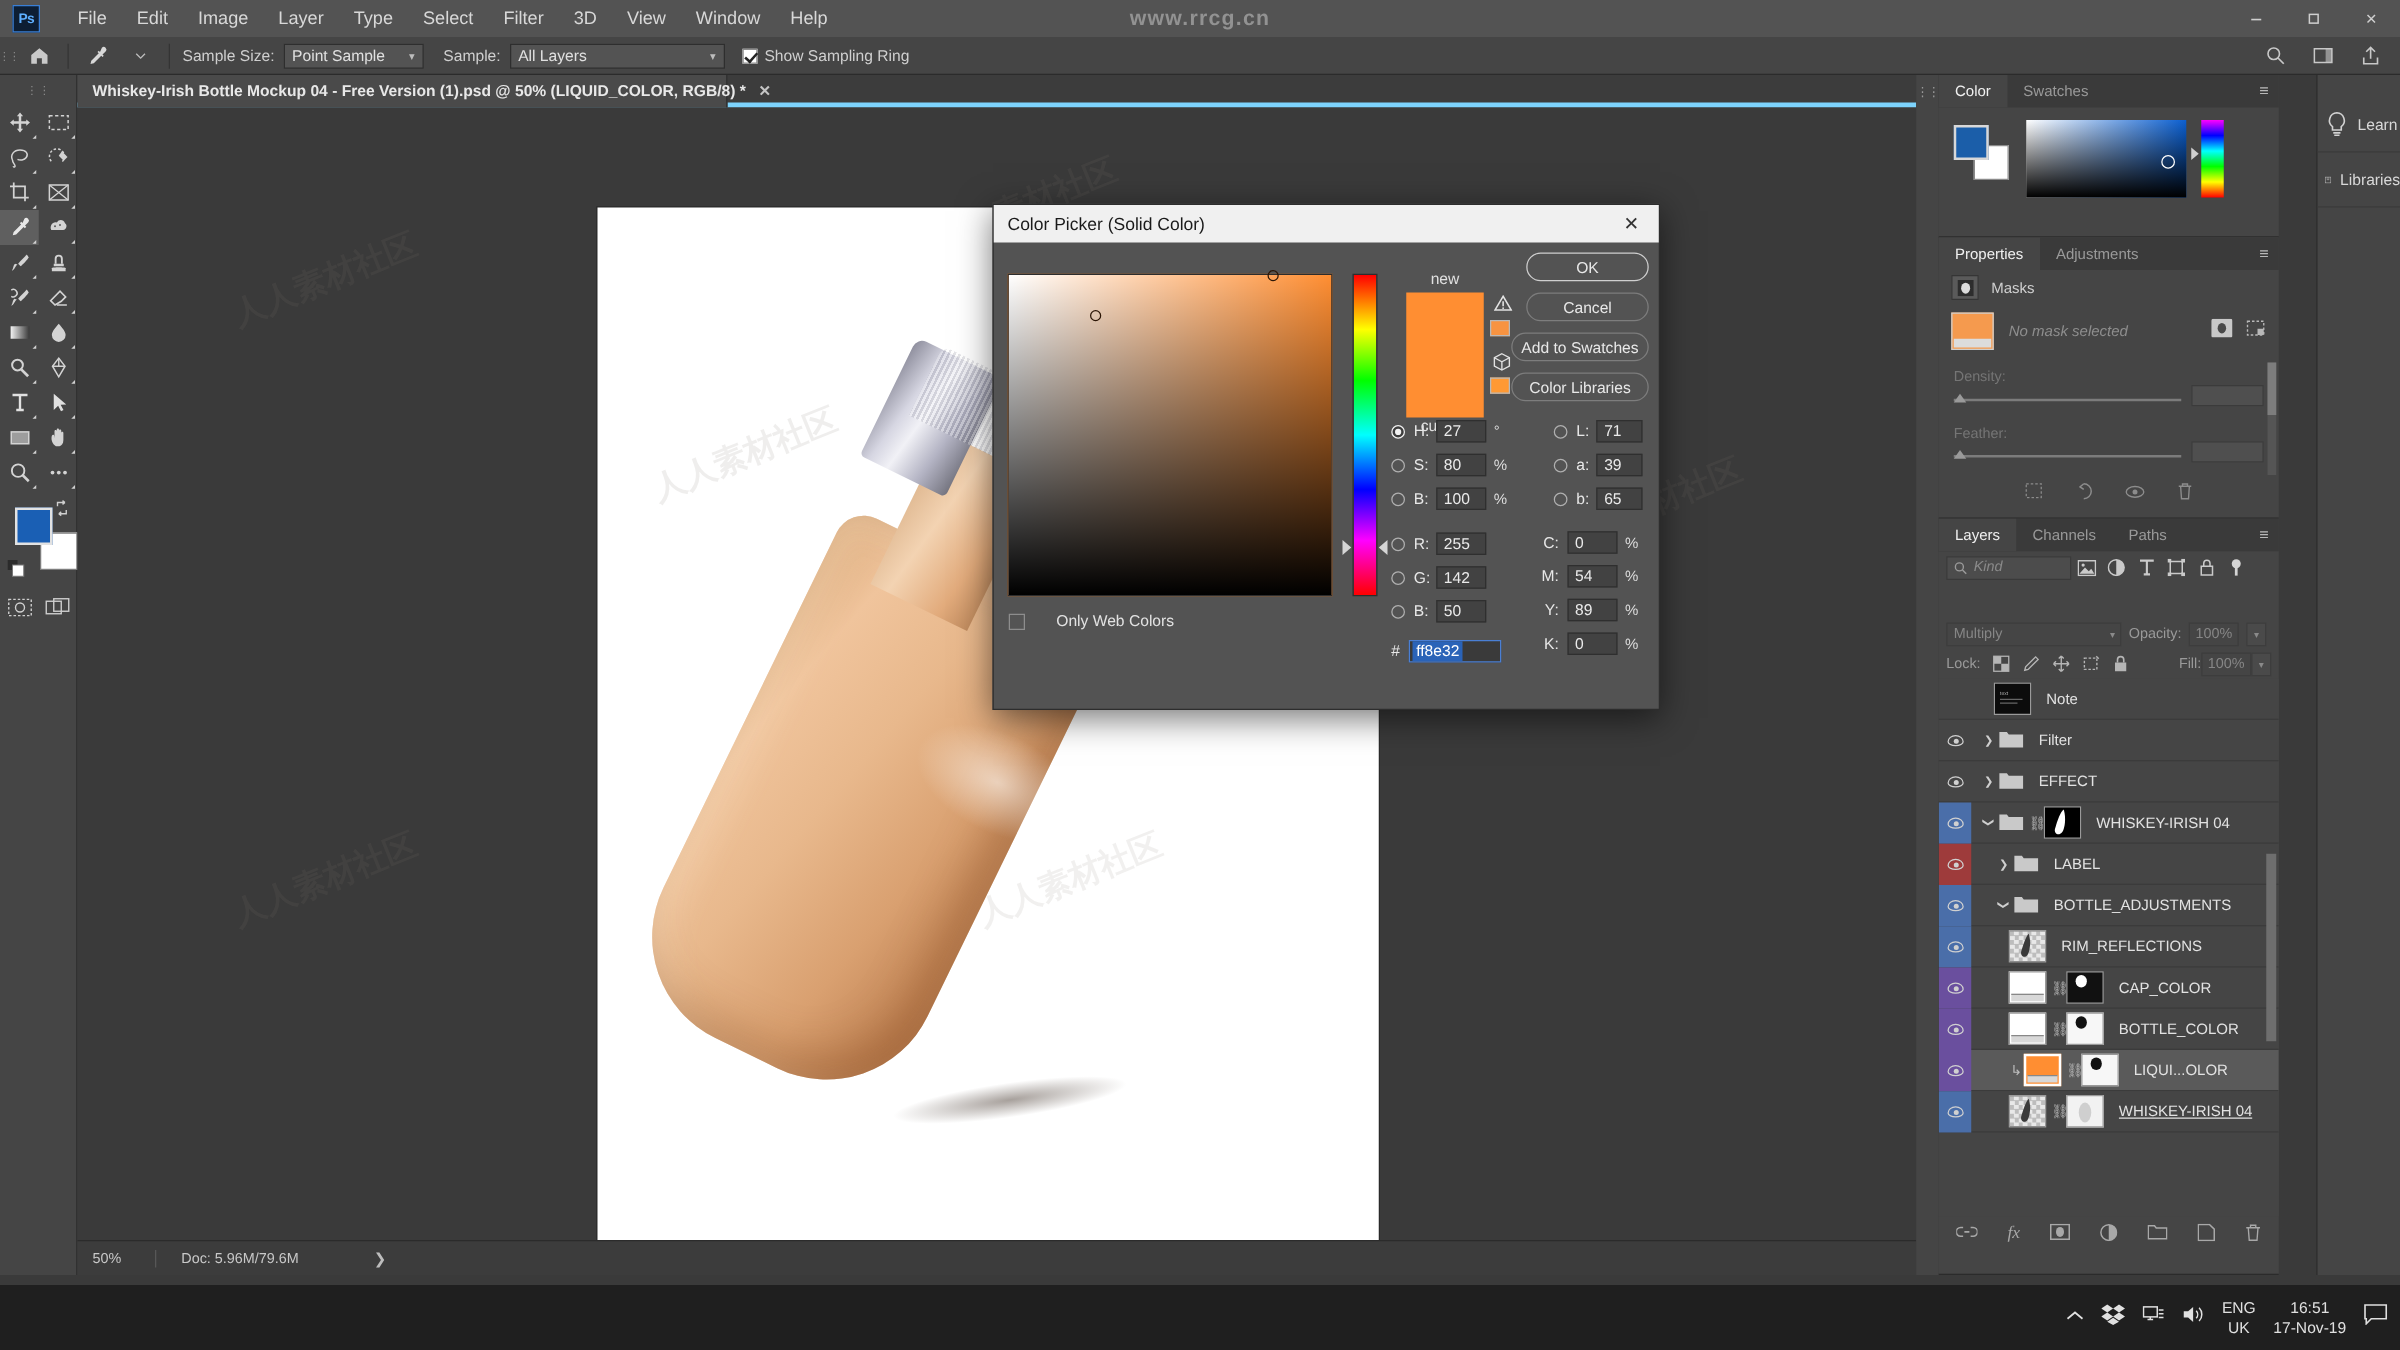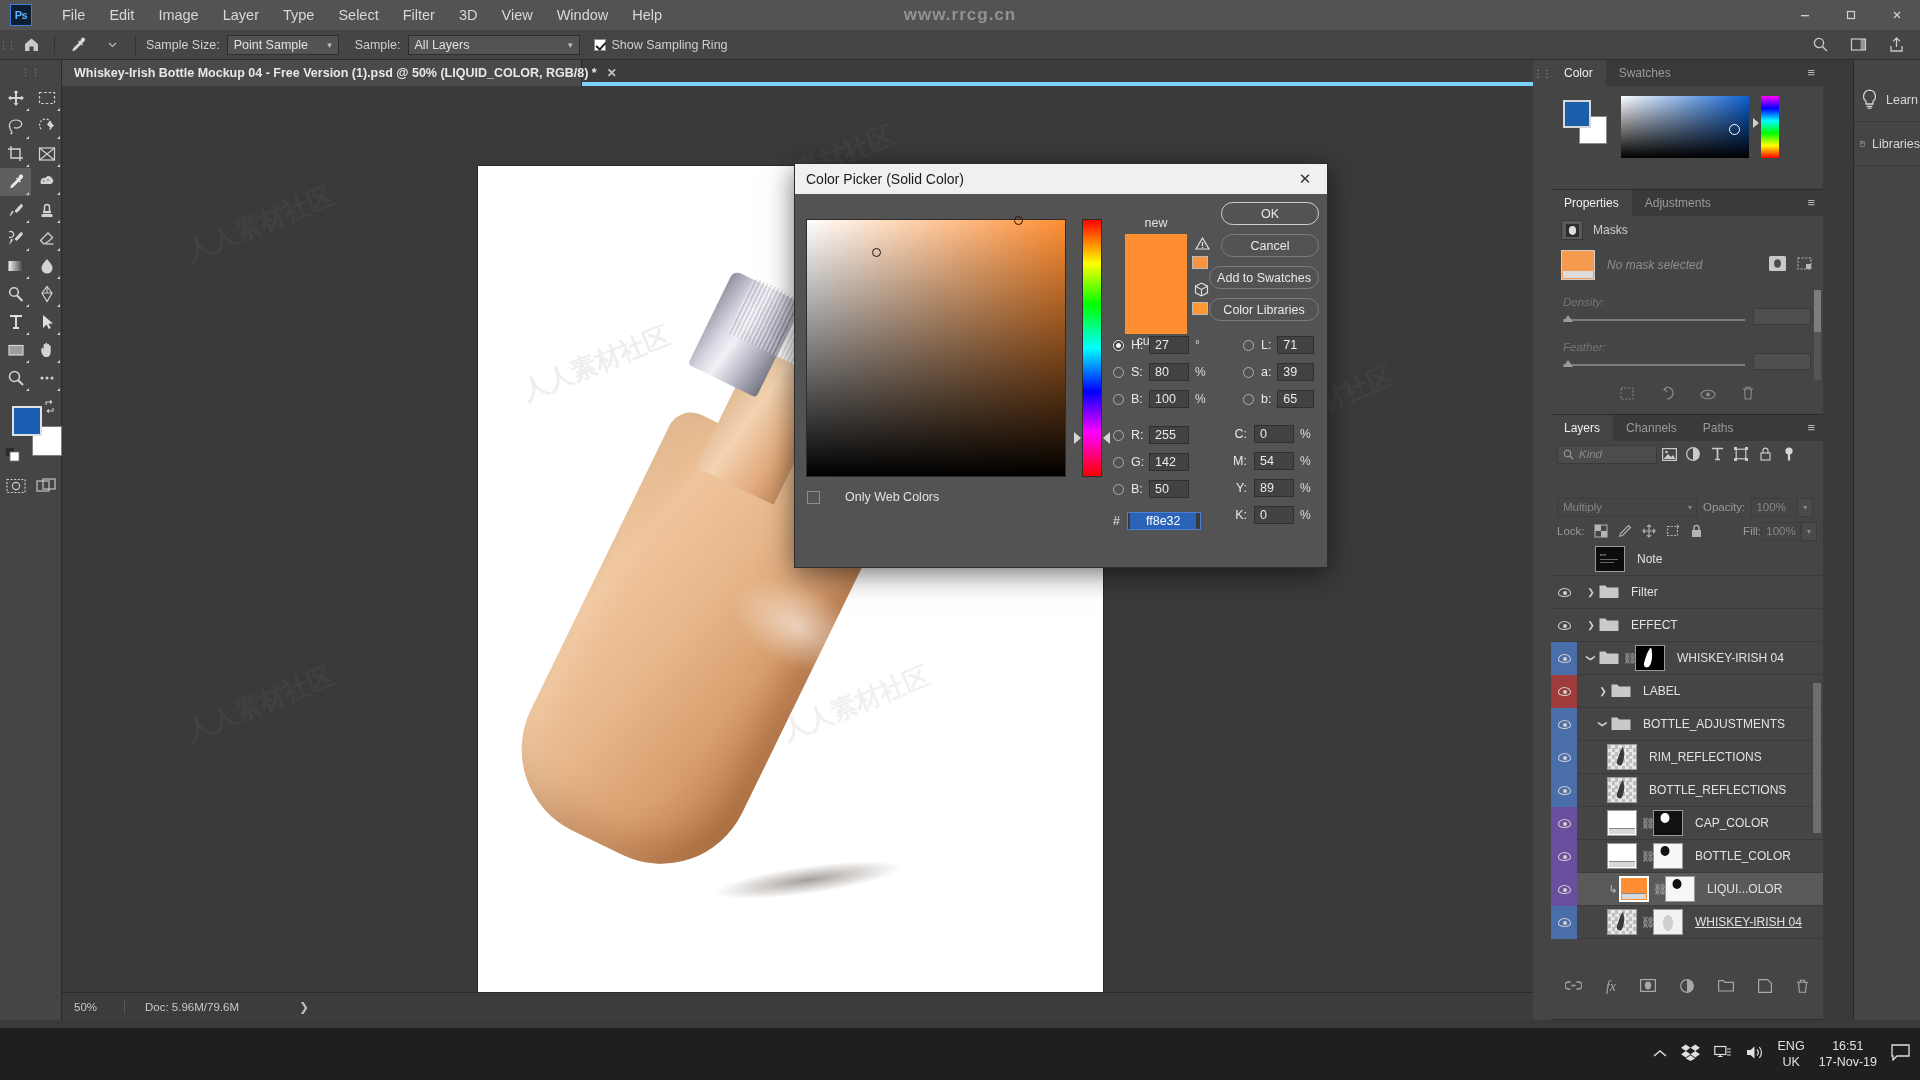--- a/index.html
+++ b/index.html
@@ -296,21 +296,21 @@
   .radio.on:after{content:"";position:absolute;left:2px;top:2px;width:5px;height:5px;border-radius:50%;background:#f2f2f2;}
   .flbl { color:#e8e8e8; font-size:12.5px; width:18px; }
   .finput {
     width:40px;height:18px;background:#424242;border:1px solid #2f2f2f;color:#eaeaea;font-size:12.5px;
     display:flex;align-items:center;padding-left:5px;
   }
   .funit { color:#dcdcdc; font-size:12px; margin-left:6px; width:14px; }
   .hexrow { position:absolute; left:318px; top:318px; display:flex; align-items:center; }
   .hexhash { color:#e8e8e8; font-size:12.5px; margin-right:7px;}
   .hexinput { width:74px;height:18px;background:#3a3a3a;border:1px solid #4a7fd4; display:flex;align-items:center;}
-  .hexsel { background:#2a63b8; color:#ffffff; font-size:12.5px; padding:1px 16px; margin-left:2px; }
+  .hexsel { background:#2a63b8; color:#ffffff; font-size:12.5px; padding:1px 3px; margin-left:2px; }
   .cmykcol { position:absolute; left:432px; top:229px; width:100px;}
   .crow { height:22px; display:flex; align-items:center; margin-bottom:5px; }
   .clbl { color:#e8e8e8; font-size:12.5px; width:20px; text-align:right; margin-right:7px;}
 
   
   .wm { position:absolute; color:rgba(255,255,255,.07); font-size:26px; font-weight:bold;
         transform:rotate(-22deg); pointer-events:none; user-select:none; white-space:nowrap; }
   .wm-dark { color:rgba(120,110,105,.14); }
   .wm-center { position:absolute; left:50%; bottom:12px; transform:translateX(-50%);
      display:flex; align-items:center; gap:10px; color:rgba(255,255,255,.55); font-size:26px; font-weight:bold;}
@@ -694,21 +694,21 @@
                 </svg>
             </span>
             <span>
               <svg width="17" height="15" viewBox="0 0 17 15">
                   <path d="M2 2 L15 2 L15 13 L2 13 Z" fill="none" stroke="#b8b8b8" stroke-width="1.1" stroke-dasharray="2 1.6"></path>
                   <rect x="10" y="8" width="5" height="5" fill="#b8b8b8"></rect>
                 </svg>
             </span>
           </div>
         </div>
-        <div style="padding:10px 12px 0 12px; position:relative;font-style:italic;">
+        <div style="padding:10px 12px 0 12px; position:relative;">
           <div class="pr-slider-lbl">Density:</div>
           <div style="display:flex; align-items:center; gap:8px;">
             <div class="pr-slider" style="flex:1">
                 <i class="knob"></i>
               </div>
             <div class="pr-inputbox"></div>
           </div>
           <div class="pr-slider-lbl" style="margin-top:16px">Feather:</div>
           <div style="display:flex; align-items:center; gap:8px;">
             <div class="pr-slider" style="flex:1">
@@ -933,31 +933,20 @@
             <div class="leye">
               <span class="e"></span>
             </div>
             <div style="width: 30px;"></div>
             <span class="lthumb" style="background: repeating-conic-gradient(rgb(232, 232, 232) 0%, rgb(232, 232, 232) 25%, rgb(189, 189, 189) 0%, rgb(189, 189, 189) 50%) 0px 0px / 7px 7px;"><svg width="28" height="24" viewBox="0 0 28 24">
                 <path d="M15 2 C12.5 4.5 11 10 9 16 C8 20 12 22 14 19 C16 16 17 8 15 2 Z" fill="#3a3a3a"></path>
               </svg></span>
             <div class="lname" style="margin-left: 8px;">RIM_REFLECTIONS</div>
           </div>
           <div class="lrow">
-            <div class="lbar" style="background: rgb(74, 110, 169);"></div>
-            <div class="leye">
-              <span class="e"></span>
-            </div>
-            <div style="width: 30px;"></div>
-            <span class="lthumb" style="background: repeating-conic-gradient(rgb(232, 232, 232) 0%, rgb(232, 232, 232) 25%, rgb(189, 189, 189) 0%, rgb(189, 189, 189) 50%) 0px 0px / 7px 7px;"><svg width="28" height="24" viewBox="0 0 28 24">
-                <path d="M15 2 C12.5 4.5 11 10 9 16 C8 20 12 22 14 19 C16 16 17 8 15 2 Z" fill="#3a3a3a"></path>
-              </svg></span>
-            <div class="lname" style="margin-left: 8px;">BOTTLE_REFLECTIONS</div>
-          </div>
-          <div class="lrow">
             <div class="lbar" style="background: rgb(106, 79, 158);"></div>
             <div class="leye">
               <span class="e"></span>
             </div>
             <div style="width: 30px;"></div>
             <span class="lthumb" style="background: rgb(255, 255, 255); position: relative;">
               <span style="position:absolute;left:1px;right:1px;bottom:1px;height:6px;background:#d8d8d8;border-top:1px solid #888"></span>
             </span>
             <span class="llink">⛓</span>
             <span class="lthumb" style="background: rgb(17, 17, 17);"><svg width="28" height="24" viewBox="0 0 28 24">

